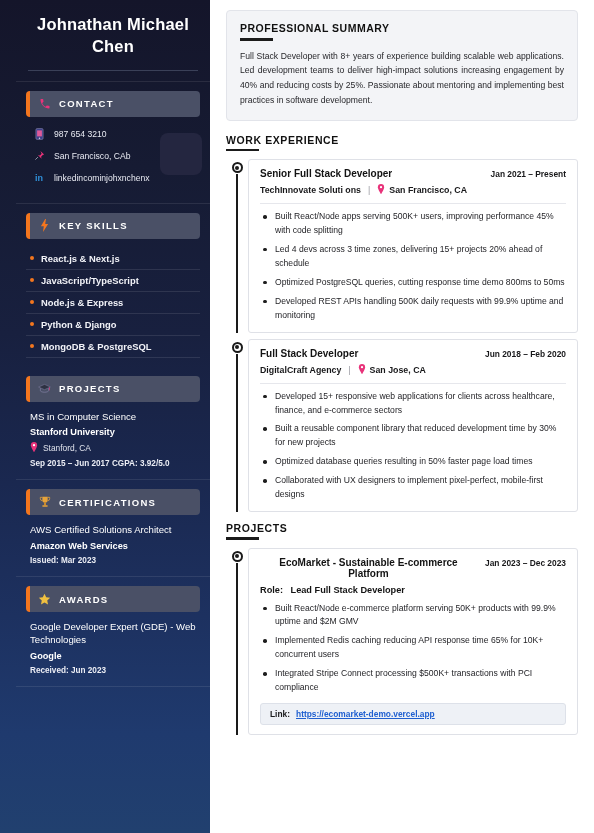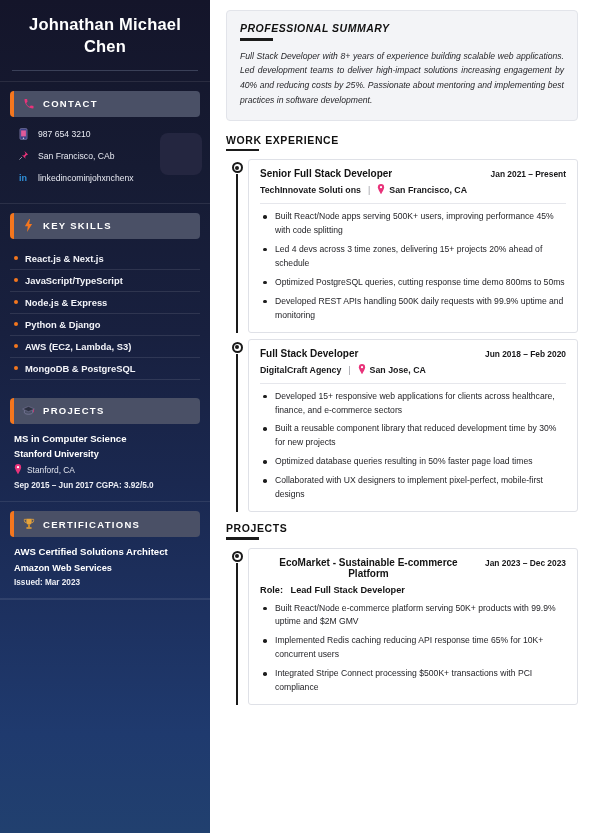--- a/index.html
+++ b/index.html
@@ -13,20 +13,21 @@
 
   
   .sidebar {
     width: 210px; height: 833px;
     background: linear-gradient(180deg,
         #14152a 0%, #161b33 20%, #18203f 40%,
         #1a2850 58%, #1d3160 74%, #1f3a6e 88%, #21406f 100%);
     color: #ffffff;
     position: relative;
     flex: 0 0 210px;
+    padding-left: 16px;
   }
   .name-block {
     padding: 14px 14px 0 14px;
     text-align: center;
   }
   .name-block .fullname {
     font-size: 16.5px;
     font-weight: bold;
     line-height: 1.32;
     letter-spacing: .2px;
@@ -97,21 +98,21 @@
   }
   .skill-row:last-child { border-bottom: 1px solid rgba(255,255,255,.10); }
   .skill-dot {
     width: 4px; height: 4px; border-radius: 50%;
     background: #f4761e; margin-right: 7px; flex: 0 0 4px;
   }
 
   
   .entry { padding: 0 4px 2px 4px; }
   .entry .e-title {
-    font-size: 9.6px; font-weight: bold; color: #ffffff;
+    font-size: 9.6px; font-weight: normal; color: #ffffff;
     line-height: 1.35; margin-bottom: 4px;
   }
   .entry .e-sub {
     font-size: 9.2px; font-weight: bold; color: #ffffff;
     margin-bottom: 5px;
   }
   .entry .e-loc {
     font-size: 8.4px; color: #dfe2ec;
     display: flex; align-items: center; margin-bottom: 5px;
   }
@@ -126,21 +127,20 @@
     background: #ffffff;
     padding: 10px 16px 0 16px;
     color: #1d1d1d;
   }
   .summary-card {
     background: #f3f4f7;
     border: 1px solid #e2e4ea;
     border-radius: 4px;
     padding: 11px 13px 12px 13px;
     margin-bottom: 13px;
-    font-style: italic;
   }
   .summary-card .s-title {
     font-size: 10.5px; font-weight: bold; letter-spacing: .5px;
     color: #111; margin-bottom: 4px;
   }
   .title-underline { width: 33px; height: 2.5px; background: #1b1b1b; margin-bottom: 8px; }
   .summary-card .s-text {
     font-size: 8.6px; line-height: 1.72; text-align: justify; color: #27272b;
   }
 
@@ -294,24 +294,20 @@
         <div class="skill-row">
           <span class="skill-dot"></span>
           <span>Node.js &amp; Express</span>
         </div>
         <div class="skill-row">
           <span class="skill-dot"></span>
           <span>Python &amp; Django</span>
         </div>
         <div class="skill-row">
           <span class="skill-dot"></span>
-          <span>AWS (EC2, Lambda, S3)</span>
-        </div>
-        <div class="skill-row">
-          <span class="skill-dot"></span>
           <span>MongoDB &amp; PostgreSQL</span>
         </div>
       </div>
     </section>
 
     <section class="sb-section">
       <div class="sec-head">
         <span class="sh-icon">
           <svg width="13" height="11" viewBox="0 0 22 16">
               <path d="M11 1L1 5.5 11 10l10-4.5L11 1z" fill="#2d3142" stroke="#8d8ab0" stroke-width=".8"></path>
@@ -353,20 +349,35 @@
       </div>
       <div class="entry">
         <div class="e-title">AWS Certified Solutions Architect</div>
         <div class="e-sub">Amazon Web Services</div>
         <div class="e-meta">Issued: Mar 2023</div>
       </div>
     </section>
 
     <div class="sb-divider"></div>
 
+    <section class="sb-section">
+      <div class="sec-head">
+        <span class="sh-icon">
+          <svg width="13" height="13" viewBox="0 0 20 20">
+              <path d="M10 1l2.6 5.6 6.1.7-4.5 4.2 1.2 6L10 14.6 4.6 17.5l1.2-6L1.3 7.3l6.1-.7L10 1z" fill="#f0c040"></path>
+            </svg>
+        </span>
+        <span class="sh-label">AWARDS</span>
+      </div>
+      <div class="entry">
+        <div class="e-title">Google Developer Expert (GDE) - Web Technologies</div>
+        <div class="e-sub">Google</div>
+        <div class="e-meta">Received: Jun 2023</div>
+      </div>
+    </section>
 
     <div class="sb-divider"></div>
   </aside>
 
   <main class="main">
 
     <section class="summary-card">
       <div class="s-title">PROFESSIONAL SUMMARY</div>
       <div class="title-underline"></div>
       <div class="s-text">Full Stack Developer with 8+ years of experience building scalable web applications. Led development teams to deliver high-impact solutions increasing engagement by 40% and reducing costs by 25%. Passionate about mentoring and implementing best practices in software development.</div>
@@ -462,18 +473,22 @@
           <div class="proj-role">
             <span>Role:</span>
             <span style="margin-left:5px">Lead Full Stack Developer</span>
           </div>
           <div class="tl-rule" style="background:transparent;margin:4px 0 2px 0"></div>
           <ul class="bullets">
             <li>Built React/Node e-commerce platform serving 50K+ products with 99.9% uptime and $2M GMV</li>
             <li>Implemented Redis caching reducing API response time 65% for 10K+ concurrent users</li>
             <li>Integrated Stripe Connect processing $500K+ transactions with PCI compliance</li>
           </ul>
+          <div class="link-box">
+            <span class="lk-label">Link:</span>
+            <a href="#">https://ecomarket-demo.vercel.app</a>
+          </div>
         </div>
       </div>
     </section>
 
   </main>
 </div>
 
 </body></html>

